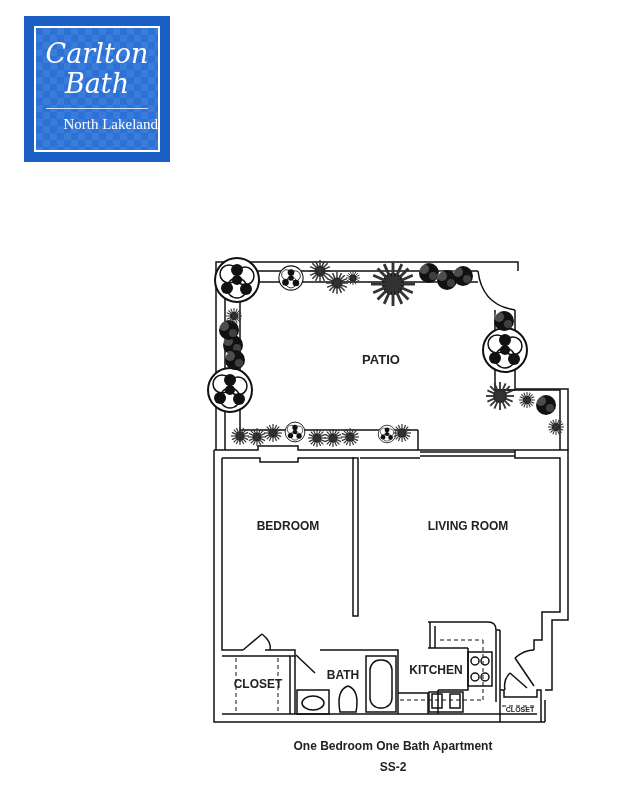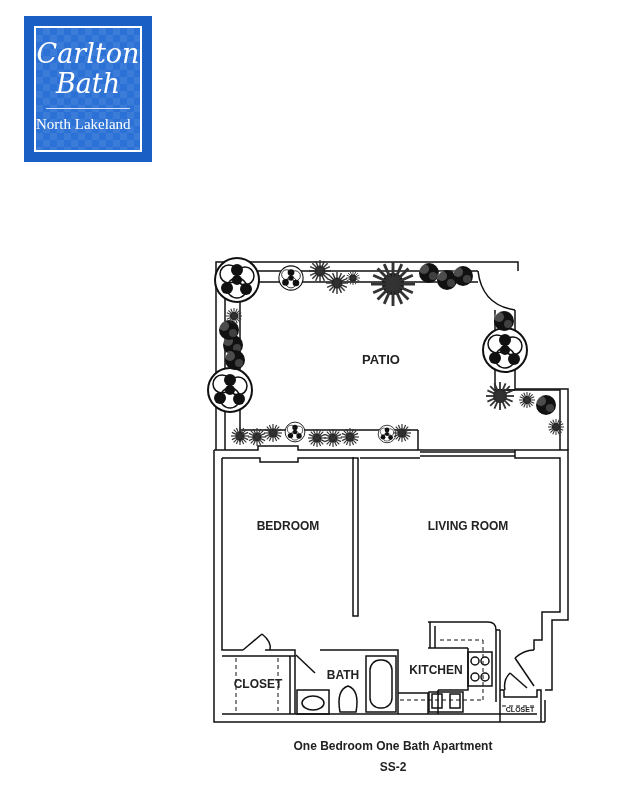--- a/index.html
+++ b/index.html
@@ -1,32 +1,32 @@
 <!DOCTYPE html>
 <html><head>
 <meta charset="utf-8">
 <style>
   html, body { margin: 0; padding: 0; background: #ffffff; }
   body { width: 632px; height: 794px; position: relative; overflow: hidden;
          font-family: "Liberation Sans", sans-serif; }
-  .logo { position: absolute; left: 24px; top: 16px; width: 128px; height: 146px;
+  .logo { position: absolute; left: 24px; top: 16px; width: 146px; height: 146px;
           background: #1a5fc4; box-sizing: border-box; }
   .logo-inner { position: absolute; left: 10px; top: 10px; right: 10px; bottom: 10px;
                 border: 2px solid #ffffff; box-sizing: border-box;
                 background-color: #2c72d6;
                 background-image:
                   linear-gradient(45deg, rgba(255,255,255,0.07) 25%, transparent 25%, transparent 75%, rgba(255,255,255,0.07) 75%),
                   linear-gradient(45deg, rgba(255,255,255,0.07) 25%, transparent 25%, transparent 75%, rgba(255,255,255,0.07) 75%);
                 background-size: 14px 14px; background-position: 0 0, 7px 7px; }
   .logo-title { position: absolute; left: 0; right: 0; text-align: center; color: #ffffff;
                 font-family: "DejaVu Serif", serif; font-style: italic; font-size: 27px; line-height: 28px; }
   .logo-t1 { top: 12px; }
   .logo-t2 { top: 42px; }
   .logo-rule { position: absolute; left: 10px; right: 10px; top: 80px; height: 1px; background: #cfe0ff; }
-  .logo-sub { position: absolute; left: 0; right: 0; top: 88px; text-align: left; color: #ffffff;
+  .logo-sub { position: absolute; left: 0; right: 0; top: 88px; text-align: right; color: #ffffff;
               font-family: "Liberation Serif", serif; font-size: 15px; }
   .plan { position: absolute; left: 0; top: 0; }
   .room-label { font-family: "Liberation Sans", sans-serif; font-weight: bold; fill: #222; }
   .caption { position: absolute; left: 0; width: 786px; text-align: center; font-weight: bold;
              font-size: 12px; color: #222; }
   .cap1 { top: 739px; }
   .cap2 { top: 760px; }
 </style>
 </head>
 <body>

